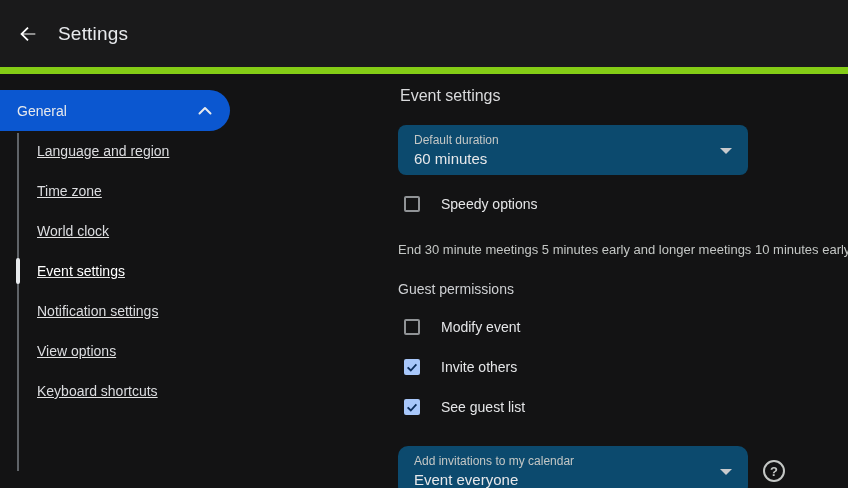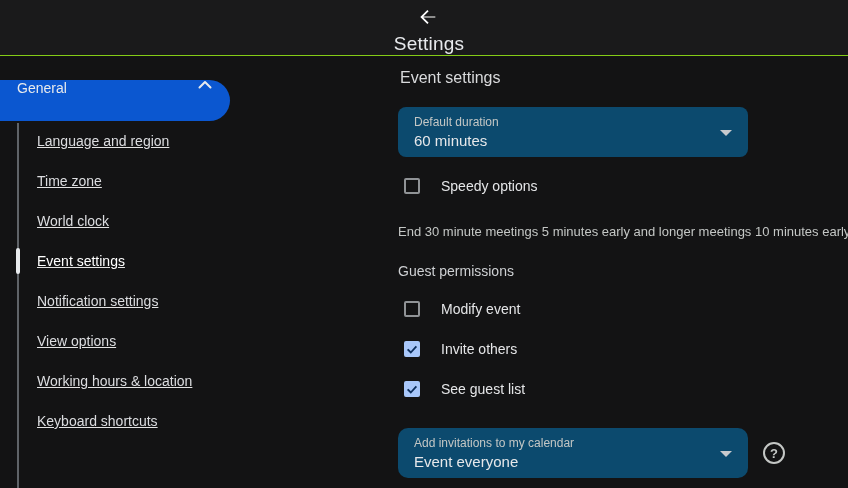--- a/index.html
+++ b/index.html
@@ -5,26 +5,25 @@
   * { margin: 0; padding: 0; box-sizing: border-box; }
   html, body { width: 848px; height: 488px; overflow: hidden; }
   body {
     background: #131314;
     font-family: "Liberation Sans", "DejaVu Sans", sans-serif;
     color: #e3e3e3;
   }
 
   
   .header {
-    height: 56px;
+    height: 74px;
     background: #1a1a1b;
-    border-bottom: 1px solid #84cc16;
-    display: flex;
-    align-items: center;
-    flex-direction: column;
+    border-bottom: 7px solid #84cc16;
+    display: flex;
+    align-items: center;
   }
   .back-btn {
     width: 40px; height: 40px;
     margin-left: 8px;
     display: flex; align-items: center; justify-content: center;
     border-radius: 50%;
     cursor: pointer;
     background: transparent;
     border: none;
   }
@@ -36,26 +35,27 @@
     letter-spacing: 0.2px;
   }
 
   
   .layout { display: flex; height: 429px; }
   .sidebar { width: 398px; flex: 0 0 398px; position: relative; }
   .main { flex: 1; padding-top: 13px; }
 
   
   .pill {
-    margin-top: 24px;
+    margin-top: 16px;
     width: 230px;
     height: 41px;
     background: #0b57d0;
     border-radius: 0 21px 21px 0;
     display: flex;
+    align-items: center;
     justify-content: space-between;
     padding: 0 18px 0 17px;
     cursor: pointer;
   }
   .pill-label { font-size: 14px; color: #e8eaed; }
   .side-list { position: relative; text-decoration: underline; }
   .side-list::before {
     content: "";
     position: absolute;
     left: 17px; top: 2px; bottom: -60px;
@@ -214,24 +214,20 @@
       <div class="side-item">
 
         <span>Notification settings</span>
       </div>
       <div class="side-item">
 
         <span>View options</span>
       </div>
       <div class="side-item">
 
-        <span>Working hours &amp; location</span>
-      </div>
-      <div class="side-item">
-
         <span>Keyboard shortcuts</span>
       </div>
     </div>
   </div>
 
   <div class="main">
     <h1 class="page-heading">Event settings</h1>
 
     <div class="select">
       <span class="select-label">Default duration</span>

